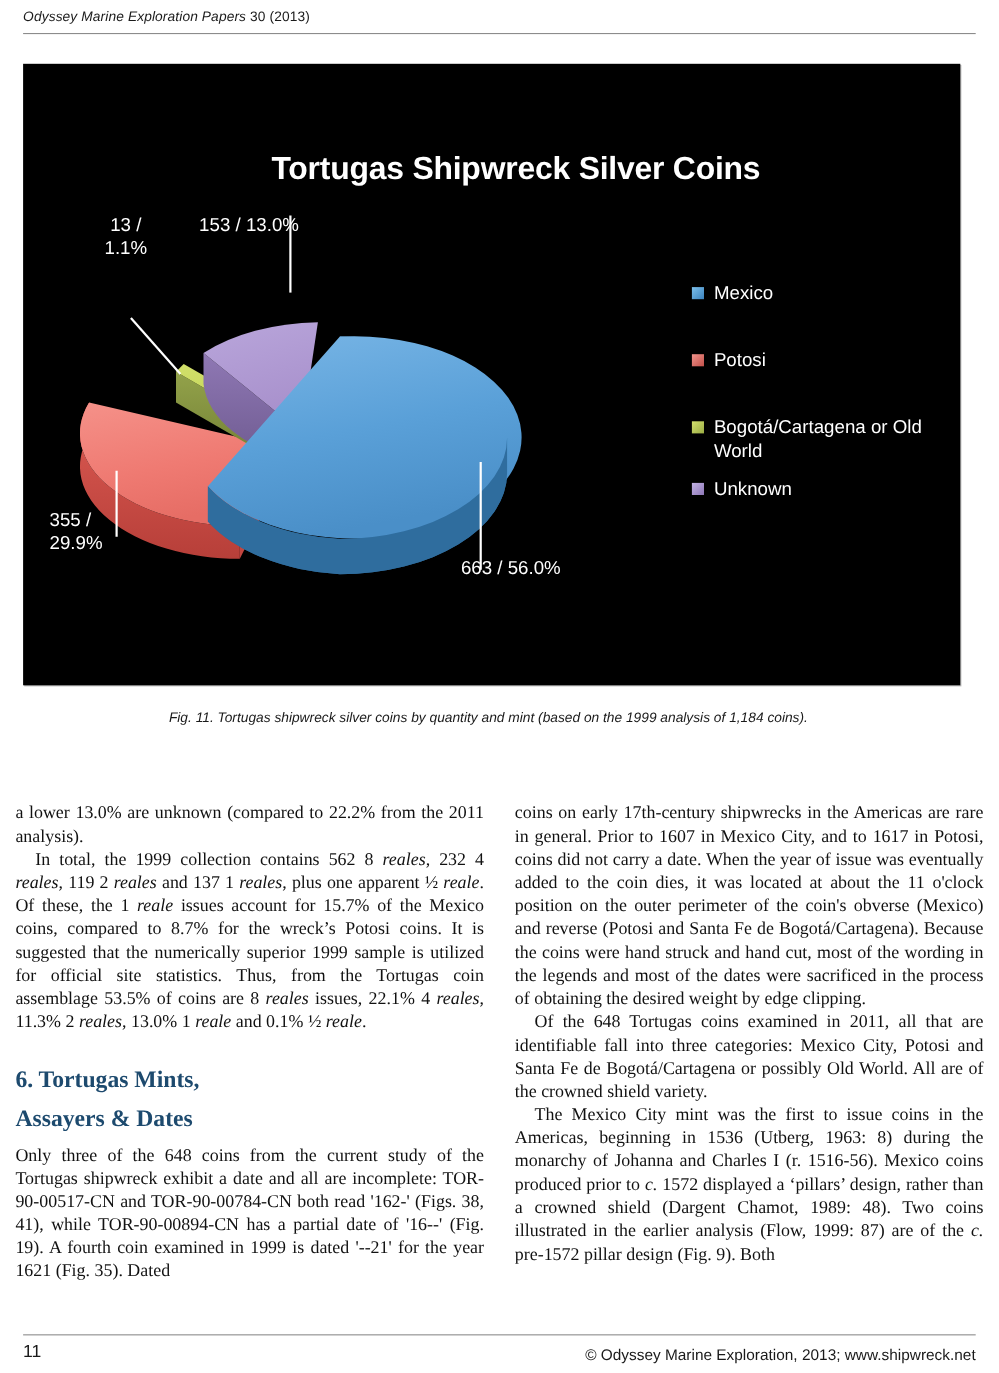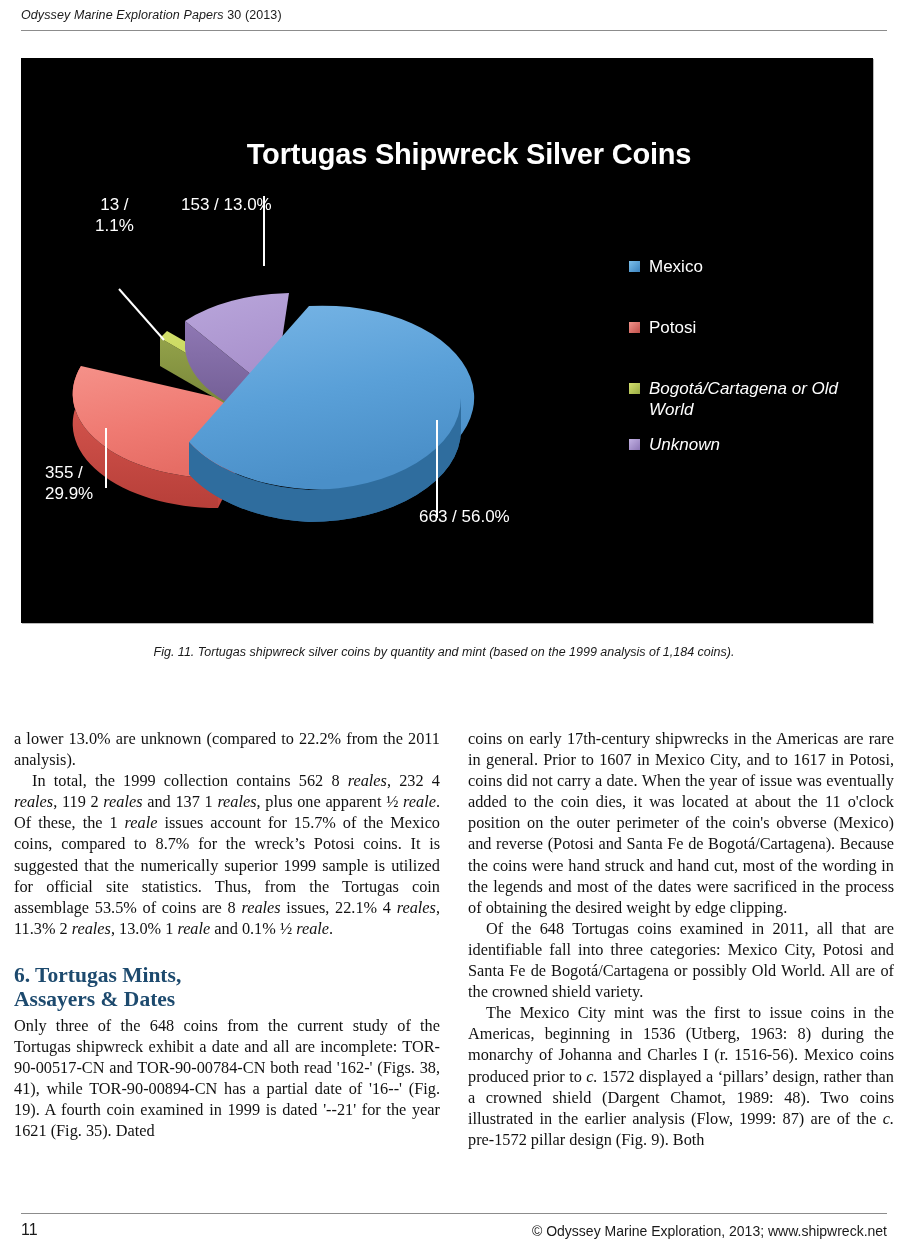--- a/index.html
+++ b/index.html
@@ -96,21 +96,21 @@
     position: absolute;
     left: 608px;
     top: 198px;
     width: 240px;
   }
   .legend-row {
     display: flex;
     align-items: flex-start;
     margin-bottom: 40px;
   }
-  .legend-row.tight { margin-bottom: 14px; font-style: italic; }
+  .legend-row.tight { margin-bottom: 14px; }
   .legend-swatch {
     width: 11px;
     height: 11px;
     margin-top: 5px;
     margin-right: 9px;
     flex: 0 0 auto;
   }
   .legend-text {
     color: #ffffff;
     font-family: "Liberation Sans", sans-serif;
@@ -152,21 +152,21 @@
   #col-left  { left: 0px; }
   #col-right { left: 454px; }
 
   .col p {
     margin: 0;
   }
   .col p.indent { text-indent: 18px; }
 
   h2#section-heading {
     font-size: 21.5px;
-    line-height: 24px;
+    line-height: 36px;
     font-weight: bold;
     color: #1d4a6e;
     margin: 24px 0 4px 0;
     text-align: left;
   }
 
   i, em { font-style: italic; }
 
   
   #foot-rule {

